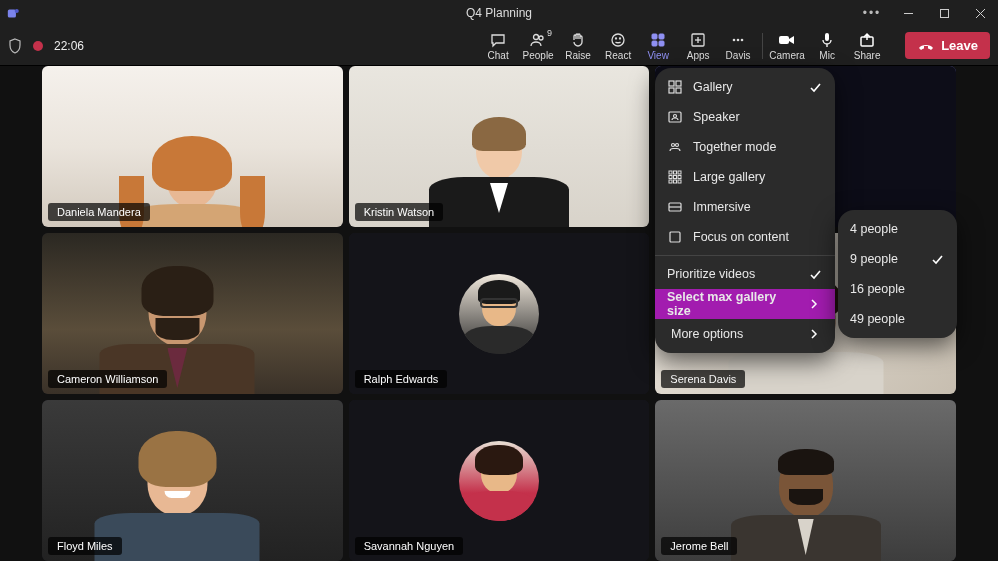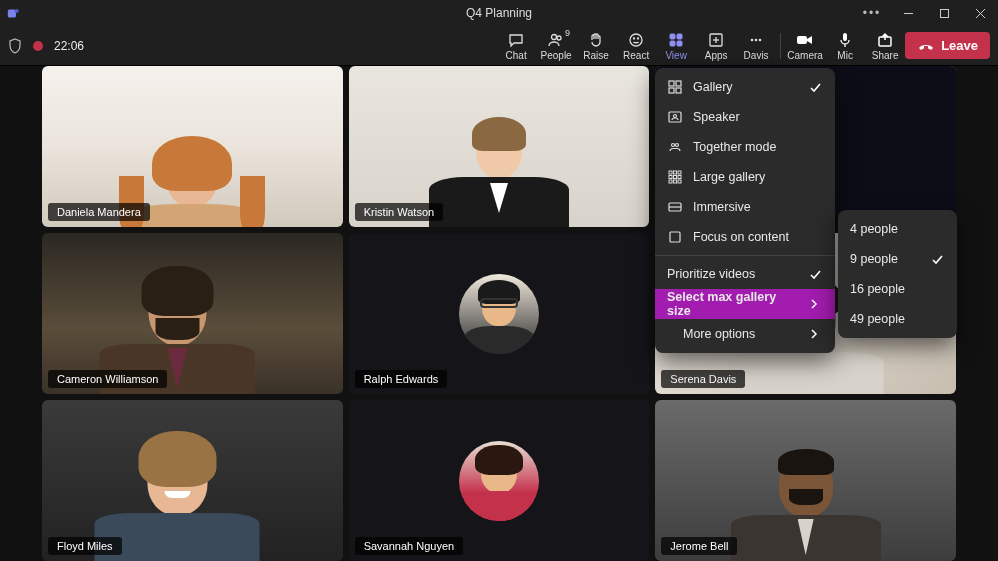--- a/index.html
+++ b/index.html
@@ -17,32 +17,32 @@
 
 .toolbar { height: 40px; background: #1f1f1f; display: flex; align-items: center; padding: 0 8px; gap: 8px; position: relative; border-bottom: 1px solid #000;}
 .toolbar-left { display:flex; align-items:center; gap:10px; }
 .timer { font-size: 12px; color: #eee; }
 .toolbar-right { position:absolute; right:8px; display:flex; align-items:center; gap:0; }
 .tbtn { display:flex; flex-direction:column; align-items:center; justify-content:center; width:40px; height:36px; font-size:10px; color:#ddd; cursor:pointer; border-radius:4px; }
 .tbtn .ic { height:18px; display:flex; align-items:center; justify-content:center; margin-bottom:1px;}
 .tbtn.active { color:#8f90f3; }
 .tbtn.active svg { stroke:#8f90f3; fill:#8f90f3;}
 .vdiv { width:1px; height:26px; background:#444; margin:0 4px; }
-.leave { background:#c4314b; color:#fff; border:none; border-radius:4px; padding:6px 12px; font-size:13px; font-weight:600; display:flex; align-items:center; gap:6px; cursor:pointer; margin-left:0;}
+.leave { background:#c4314b; color:#fff; border:none; border-radius:4px; padding:6px 12px; font-size:13px; font-weight:600; display:flex; align-items:center; gap:6px; cursor:pointer; margin-left:18px;}
 
 
 .grid { position:absolute; top:66px; left:42px; right:42px; bottom:0; display:grid; grid-template-columns: repeat(3, 1fr); grid-template-rows: repeat(3, 1fr); gap:6px; }
 .tile { position:relative; border-radius:6px; overflow:hidden; background:#1a1a22; }
 .tile.highlight { outline:2px solid #6264a7; outline-offset:-2px; }
 .nametag { position:absolute; left:6px; bottom:6px; background:rgba(0,0,0,0.7); color:#fff; font-size:11px; padding:3px 9px; border-radius:3px; }
 .avatar-wrap { position:absolute; inset:0; display:flex; align-items:center; justify-content:center; background:#141419;}
 .avatar { width:80px; height:80px; border-radius:50%; overflow:hidden; }
 
 
-.menu { position:absolute; background:#2b2b2b; border-radius:8px; padding:4px 0; box-shadow:0 8px 24px rgba(0,0,0,0.6); font-size:12.5px; color:#e8e8e8; z-index:50;}
+.menu { position:absolute; background:#2b2b2b; border-radius:16px; padding:4px 0; box-shadow:0 8px 24px rgba(0,0,0,0.6); font-size:12.5px; color:#e8e8e8; z-index:50;}
 .menu-item { display:flex; align-items:center; padding:6px 12px; gap:10px; cursor:pointer; position:relative; height:30px;}
 .menu-item.selected { background:#a21caf;font-weight:bold; }
 .menu-item .mi-icon { width:16px; height:16px; display:flex; align-items:center; justify-content:center; flex-shrink:0;}
 .menu-item .lbl { flex:1; }
 .menu-item .tick { width:14px; }
 .menu .divider { height:1px; background:#444; margin:3px 0; }
 .menu.main { top:68px; left:655px; width:180px; }
 .menu.sub { top:210px; left:838px; width:119px; }
 
 
@@ -404,21 +404,21 @@
   </div>
   <div class="menu-item selected">
     <span class="lbl" style="margin-left:0;">Select max gallery size</span>
     <span class="tick">
         <svg width="10" height="10" stroke="#fff" stroke-width="1.5" fill="none">
           <path d="M3 1l4 4-4 4"></path>
         </svg>
       </span>
   </div>
   <div class="menu-item">
-    <span class="lbl" style="margin-left:16px;">More options</span>
+    <span class="lbl" style="margin-left:4px;">More options</span>
     <span class="tick">
         <svg width="10" height="10" stroke="#fff" stroke-width="1.5" fill="none">
           <path d="M3 1l4 4-4 4"></path>
         </svg>
       </span>
   </div>
 </div>
 
 <div class="menu sub">
   <div class="menu-item">

